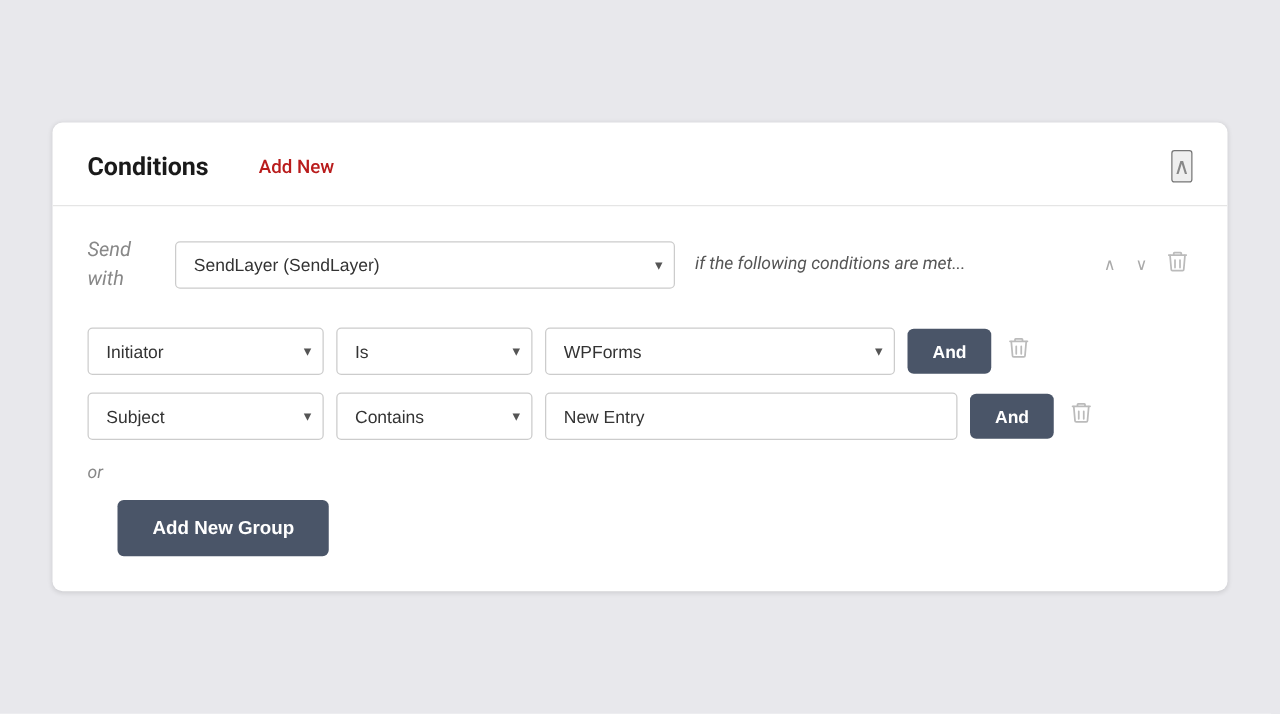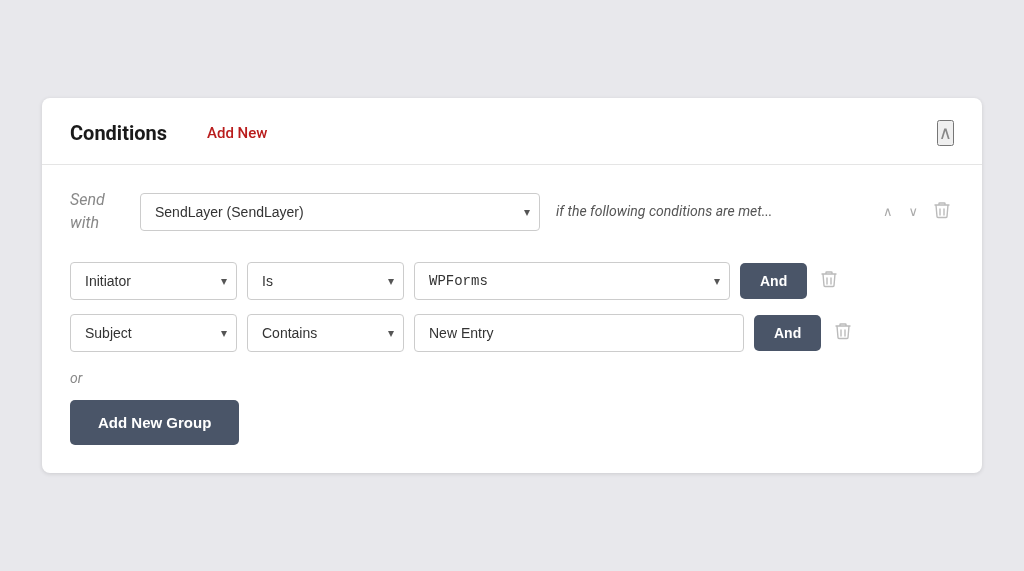--- a/index.html
+++ b/index.html
@@ -124,33 +124,33 @@
       display: flex;
       flex-direction: column;
       gap: 14px;
       margin-bottom: 18px;
     }
     .condition-row {
       display: flex;
       align-items: center;
       gap: 10px;
     }
-    .cond-select-sm .select-box { width: 167px; }
+    .cond-select-sm .select-box { width: 189px; }
     .cond-select-md .select-box { width: 157px; }
     .cond-input {
       flex: 1;
       border: 1px solid #ccc;
       border-radius: 4px;
       padding: 10px 14px;
       font-size: 14px;
       color: #333;
       outline: none;
       max-width: 330px;
     }
-    .cond-select-wide .select-box { width: 316px; font-family: Liberation Mono, monospace; }
+    .cond-select-wide .select-box { width: 280px; }
     .and-btn {
       background: #4a5568;
       color: #fff;
       border: none;
       border-radius: 5px;
       padding: 10px 20px;
       font-size: 14px;
       font-weight: 600;
       cursor: pointer;
       white-space: nowrap;
@@ -163,20 +163,21 @@
     }
     .add-group-btn {
       background: #4a5568;
       color: #fff;
       border: none;
       border-radius: 5px;
       padding: 14px 28px;
       font-size: 15px;
       font-weight: 600;
       cursor: pointer;
+      margin-left: 24px;
     }
   </style>
 </head>
 <body>
 
 <div class="card">
 
   <div class="card-header">
     <div class="card-header-left">
       <span class="card-title">Conditions</span>

